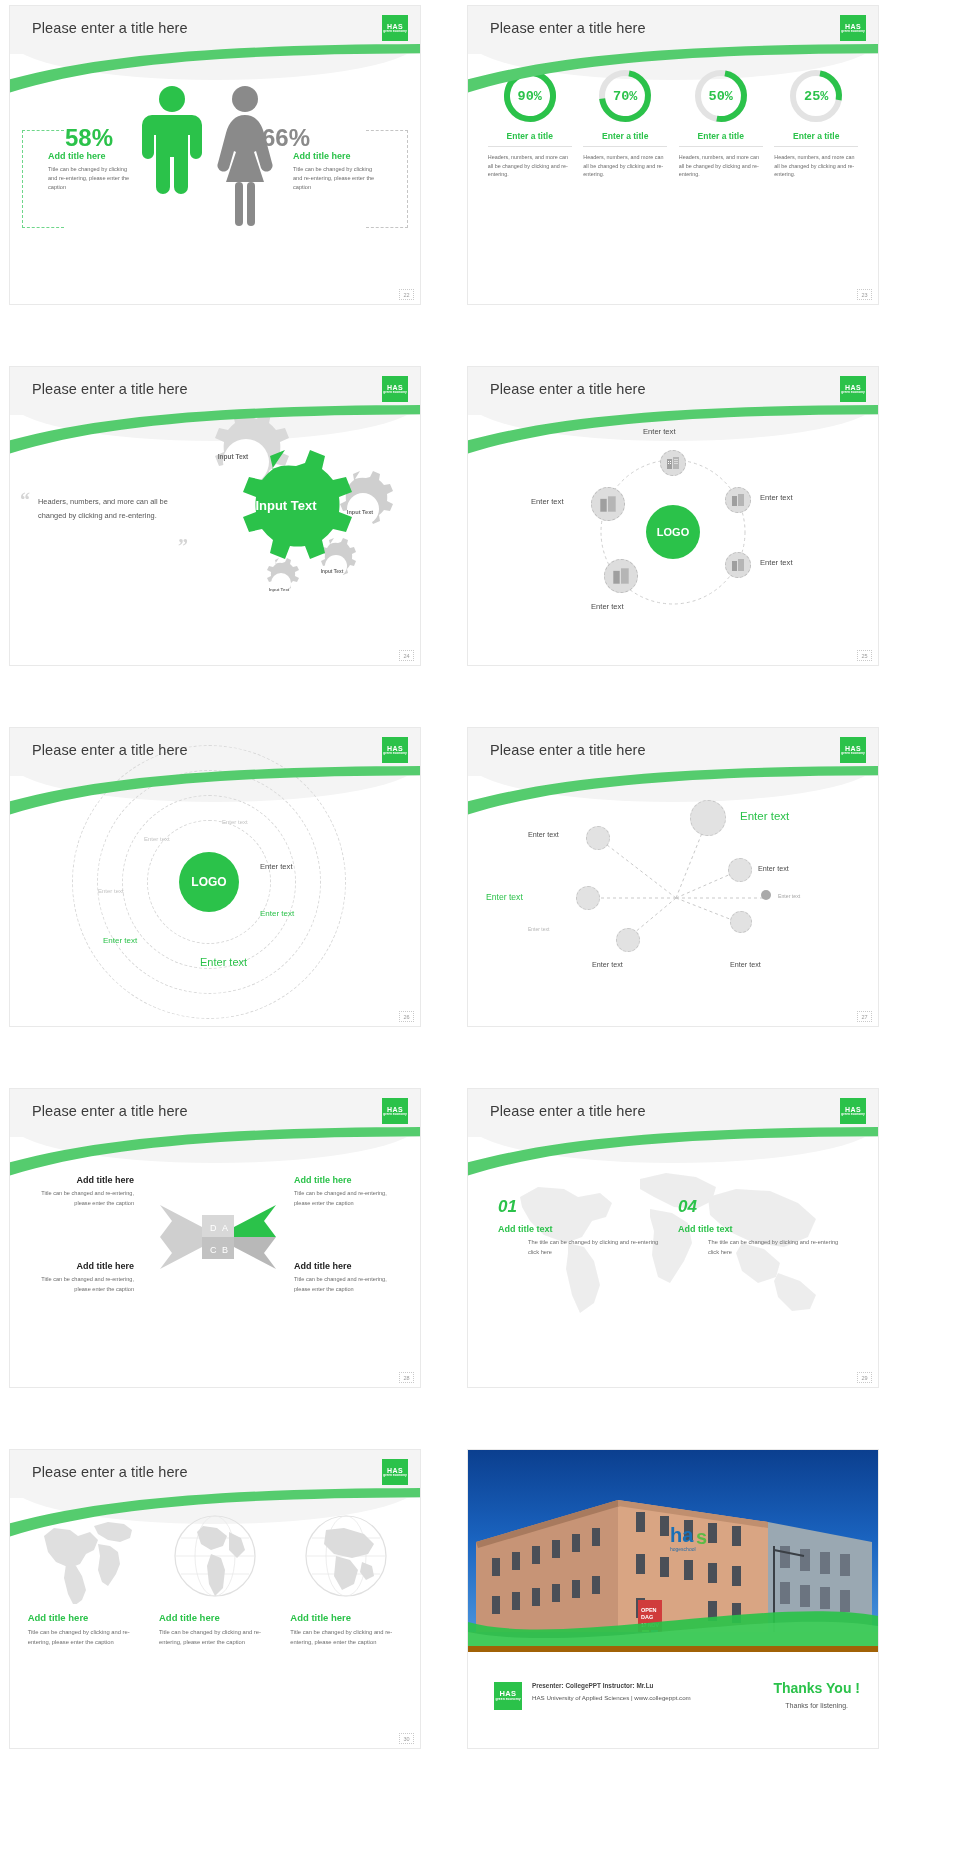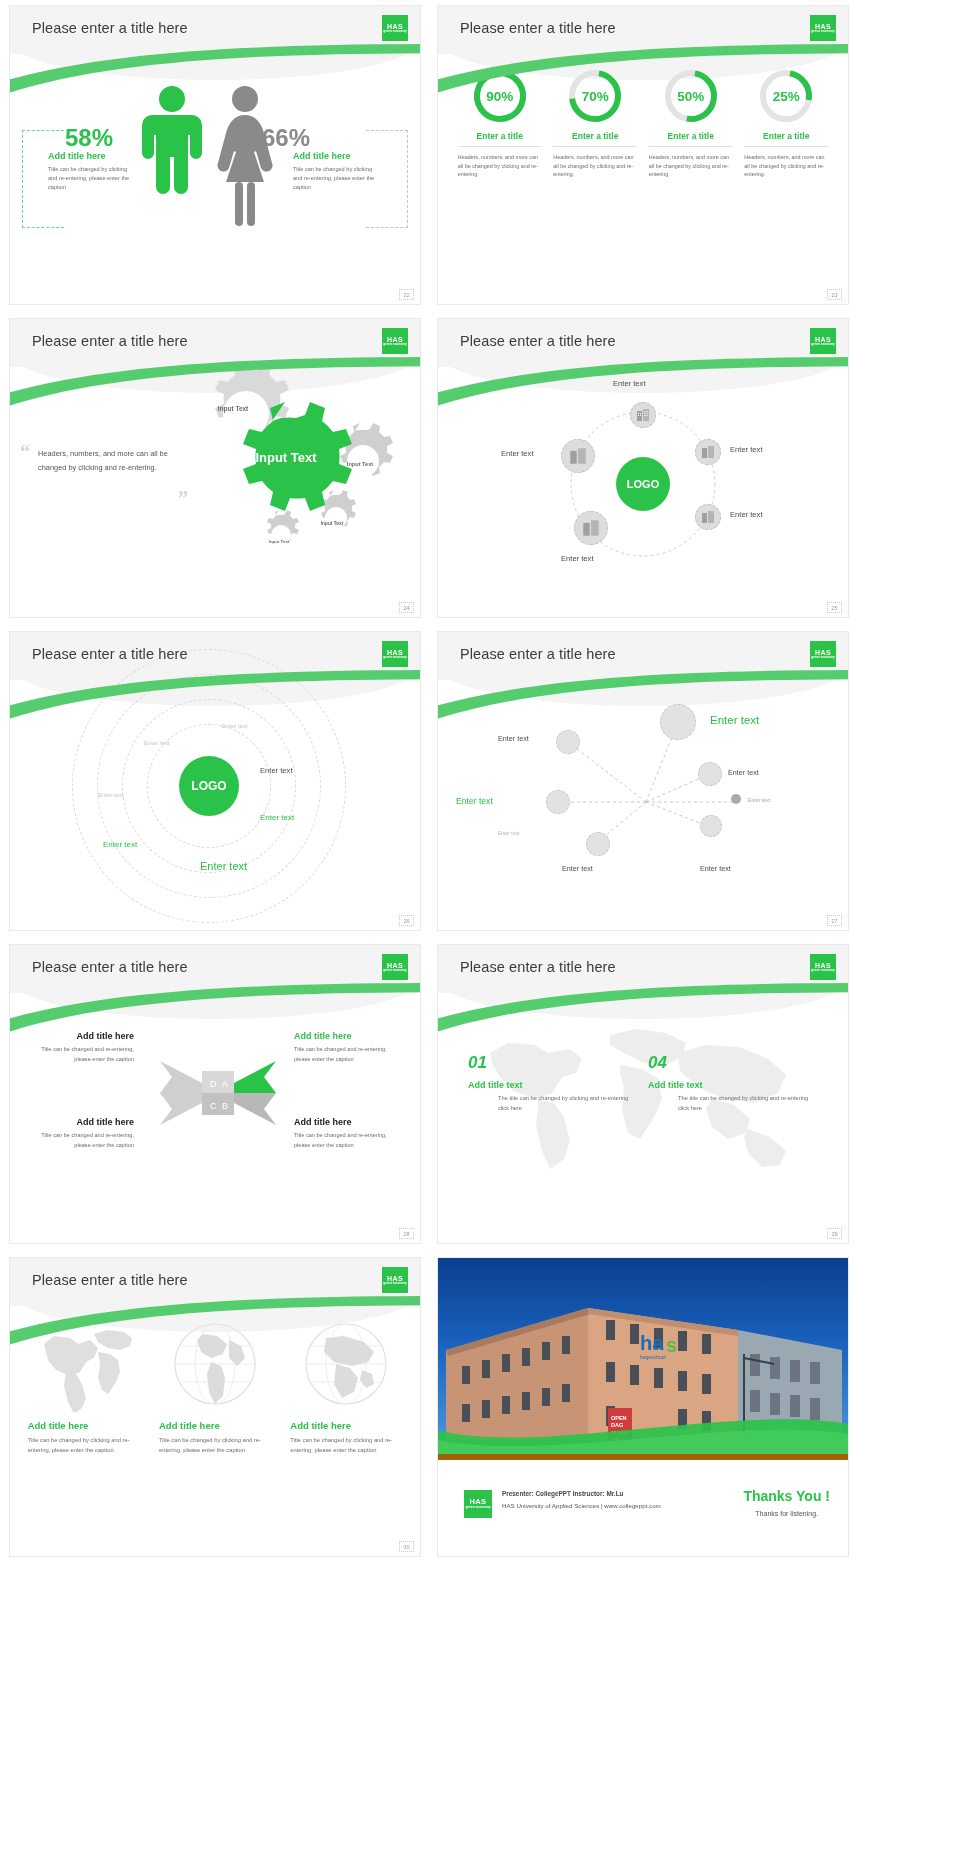--- a/index.html
+++ b/index.html
@@ -10,20 +10,21 @@
     overflow: hidden;
   }
   .grid {
     width: 960px; height: 1850px;
     display: grid;
     grid-template-columns: 410px 410px;
     grid-template-rows: repeat(5, 313px);
     column-gap: 18px;
     row-gap: 0px;
     padding: 6px 61px 0 10px;
+    gap: 48px;
   }
   .slide {
     position: relative;
     width: 410px; height: 298px;
     background: #ffffff;
     overflow: hidden;
     box-shadow: 0 0 0 1px #e9e9e9;
   }
   
   .hdr {
@@ -75,21 +76,21 @@
   .cap-l { left: 38px; top: 95px; }
   .cap-r { left: 283px; top: 95px; }
   .dash-l { position:absolute; left: 12px; top: 74px; width: 42px; height: 98px;
             border-left:1px dashed #6ed68a; border-top:1px dashed #6ed68a; border-bottom:1px dashed #6ed68a; }
   .dash-r { position:absolute; right: 12px; top: 74px; width: 42px; height: 98px;
             border-right:1px dashed #c5c5c5; border-top:1px dashed #c5c5c5; border-bottom:1px dashed #c5c5c5; }
 
   
   .donuts { display: flex; justify-content: space-around; padding: 12px 14px 0; }
   .donut-col { width: 84px; text-align: center; }
-  .donut { position: relative; width: 56px; height: 56px; margin: 0 auto 7px; }
+  .donut { position: relative; width: 56px; height: 56px; margin: 0 auto 7px; font-family: Liberation Mono, monospace; }
   .donut .val {
     position: absolute; inset: 0; display: flex; align-items: center; justify-content: center;
     font-size: 13.5px; font-weight: bold; color: #2bc24a;
   }
   .donut-title { font-size: 8.5px; font-weight: bold; color: #2bc24a; padding-bottom: 5px;
                  border-bottom: 1px solid #e0e0e0; margin-bottom: 6px;}
   .donut-desc { font-size: 5.4px; color: #6d6d6d; line-height: 8.6px; text-align: left; }
 
   
   .gearwrap { position: relative; width: 100%; height: 100%; }

